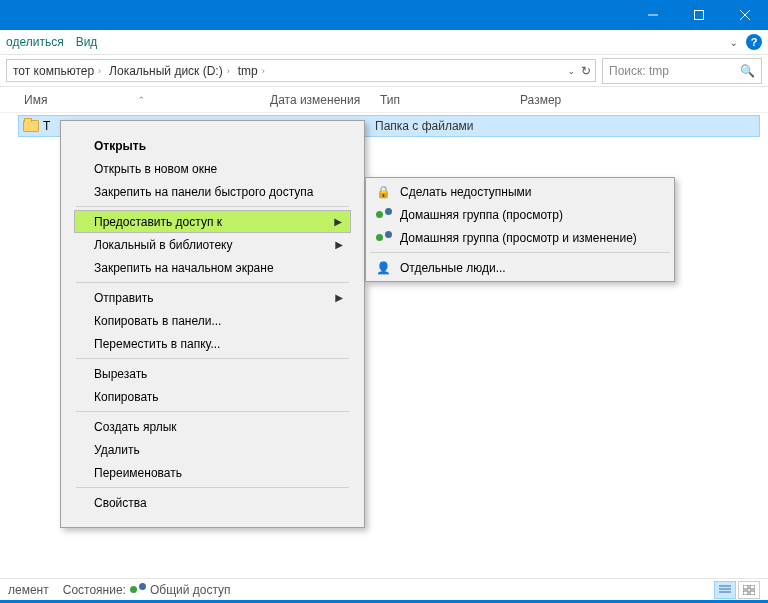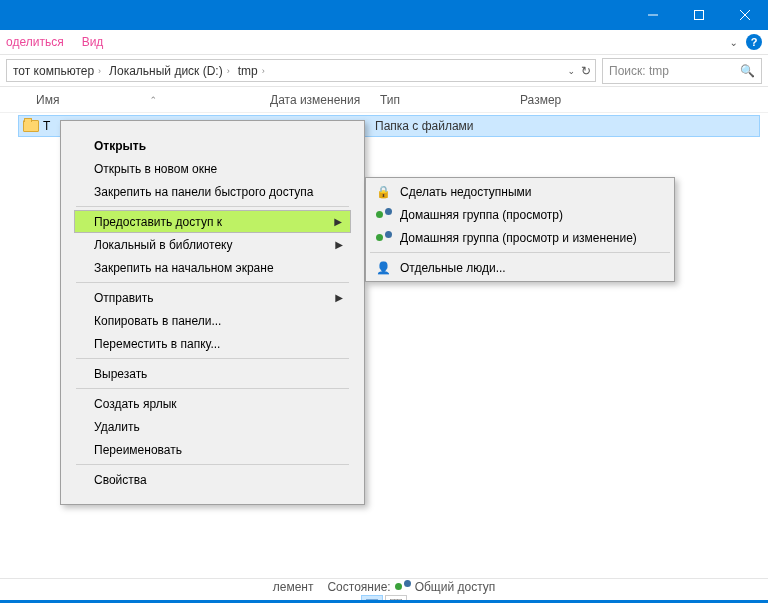--- a/index.html
+++ b/index.html
@@ -3,35 +3,35 @@
 <meta charset="utf-8">
 <style>
 * { box-sizing: border-box; margin: 0; padding: 0; font-family: "Segoe UI", Tahoma, sans-serif; font-size: 12px; }
 html, body { width: 768px; height: 603px; overflow: hidden; background: #fff; }
 
 .titlebar { height: 30px; background: #0078d7; display: flex; justify-content: flex-end; align-items: stretch; }
 .titlebar .btn { width: 46px; display: flex; align-items: center; justify-content: center; color: #fff; }
 .titlebar .btn.close { background: #0078d7; }
 
 .ribbonrow { height: 25px; background: #fff; border-bottom: 1px solid #e5e5e5; display: flex; align-items: center; padding: 0 6px; justify-content: space-between; }
-.ribbonrow .tabs { display: flex; gap: 18px; color: #ec4899; }
+.ribbonrow .tabs { display: flex; gap: 12px; color: #0f766e; }
 .ribbonrow .rightside { display: flex; align-items: center; gap: 8px; }
 .expand-caret { color: #555; font-size: 10px; }
 .help-icon { width: 16px; height: 16px; border-radius: 50%; background: #0078d7; color: #fff; display: flex; align-items: center; justify-content: center; font-weight: bold; font-size: 11px; }
 
 .addrrow { height: 32px; background: #fff; border-bottom: 1px solid #e5e5e5; display: flex; align-items: center; padding: 0 6px; gap: 6px; }
 .addrbox { flex: 1; height: 23px; border: 1px solid #ccc; display: flex; align-items: center; padding: 0 4px; gap: 4px; color: #333; }
 .crumb { display: flex; align-items: center; gap: 4px; padding: 0 2px; }
 .crumb .chev { color: #8a8a8a; font-size: 9px; }
 .addr-right { margin-left: auto; display: flex; align-items: center; gap: 6px; color: #555; }
 .searchbox { width: 160px; height: 23px; border: 1px solid #ccc; display: flex; align-items: center; padding: 12px 6px; color: #888; justify-content: space-between; }
 .searchbox .mag { color: #555; }
 
 .headerrow { height: 26px; border-bottom: 1px solid #f0f0f0; display: flex; align-items: center; color: #555; }
-.col-name { width: 270px; padding-left: 36px; display: flex; align-items: center; gap: 60px; }
+.col-name { width: 270px; padding-left: 24px; display: flex; align-items: center; gap: 60px; }
 .sort-caret { font-size: 9px; color: #888; margin-left: 30px; }
 .col-date { width: 110px; }
 .col-type { width: 140px; }
 .col-size { width: 80px; }
 
 .filerow { height: 22px; background: #cce8ff; border: 1px solid #99d1ff; display: flex; align-items: center; margin: 2px 8px 0 18px; }
 .filerow .fname { width: 246px; padding-left: 4px; display: flex; align-items: center; gap: 4px; }
 .folder-icon { width: 16px; height: 12px; background: #ffd66e; border: 1px solid #d9a836; border-radius: 1px; position: relative; }
 .folder-icon::before { content: ""; position: absolute; top: -3px; left: 0; width: 6px; height: 3px; background: #ffd66e; border: 1px solid #d9a836; border-bottom: none; border-radius: 1px 1px 0 0; }
 .filerow .ftype { margin-left: 110px; color: #333; }
@@ -46,21 +46,21 @@
 .submenu .item { height: 23px; display: flex; align-items: center; padding: 0 10px 0 8px; gap: 8px; color: #000; }
 .submenu .sep { height: 1px; background: #d0d0d0; margin: 3px 2px; }
 
 .ic { width: 16px; height: 16px; display: flex; align-items: center; justify-content: center; }
 .ic-lock::before { content: "🔒"; font-size: 12px; }
 .ic-group { position: relative; width: 16px; height: 14px; }
 .ic-group::before { content: ""; position: absolute; left: 0; top: 3px; width: 7px; height: 7px; background: #3ba23b; border-radius: 50%; }
 .ic-group::after { content: ""; position: absolute; right: 0; top: 0; width: 7px; height: 7px; background: #3b6fa2; border-radius: 50%; }
 .ic-person::before { content: "👤"; font-size: 12px; }
 
-.statusbar { position: absolute; bottom: 3px; left: 0; right: 0; height: 22px; border-top: 1px solid #e5e5e5; background: #fff; display: flex; align-items: center; padding: 0 8px; color: #555; justify-content: space-between; flex-direction: column; }
+.statusbar { position: absolute; bottom: 3px; left: 0; right: 0; height: 22px; border-top: 1px solid #e5e5e5; background: #fff; display: flex; align-items: center; padding: 0 8px; color: #555; justify-content: space-between; }
 .statusbar .left { display: flex; align-items: center; gap: 14px; }
 .statusbar .state { display: flex; align-items: center; gap: 4px; }
 .view-toggles { display: flex; gap: 2px; }
 .view-btn { width: 22px; height: 18px; border: 1px solid #ccc; display: flex; align-items: center; justify-content: center; font-size: 10px; color: #555; }
 .view-btn.active { background: #cce8ff; border-color: #99d1ff; }
 
 .bottom-blue { position: absolute; bottom: 0; left: 0; right: 0; height: 3px; background: #0078d7; }
 
 svg { display: block; }
 </style>
@@ -158,20 +158,21 @@
   <div class="item">Закрепить на начальном экране</div>
   <div class="sep"></div>
   <div class="item">
       <span>Отправить</span>
       <span class="arrow">▶</span>
     </div>
   <div class="item">Копировать в панели...</div>
   <div class="item">Переместить в папку...</div>
   <div class="sep"></div>
   <div class="item">Вырезать</div>
+  <div class="item">Копировать</div>
   <div class="sep"></div>
   <div class="item">Создать ярлык</div>
   <div class="item">Удалить</div>
   <div class="item">Переименовать</div>
   <div class="sep"></div>
   <div class="item">Свойства</div>
 </div>
 
 <div class="submenu">
   <div class="item">

